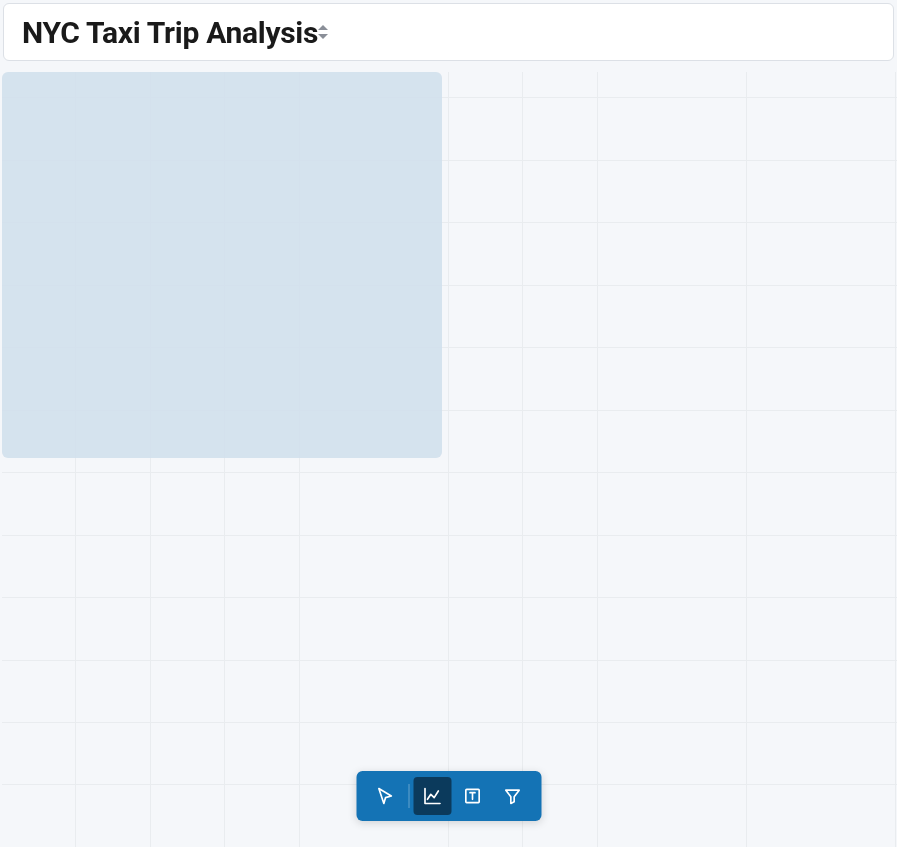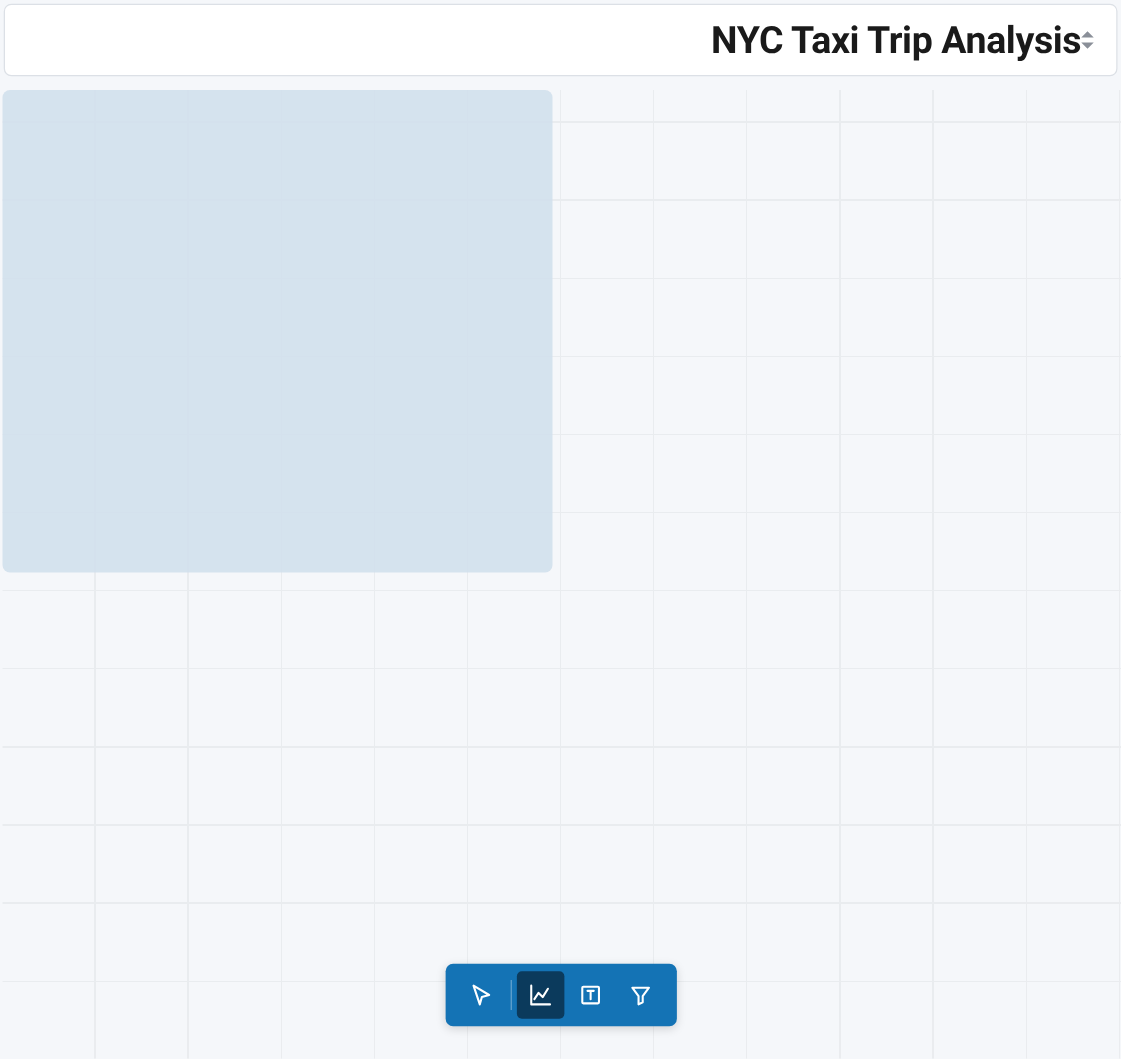--- a/index.html
+++ b/index.html
@@ -22,21 +22,21 @@
       top: 3px;
       left: 3px;
       right: 3px;
       height: 58px;
       background: #ffffff;
       border: 1px solid #dce0e6;
       border-radius: 6px;
       display: flex;
       align-items: center;
       padding: 0 18px;
-      justify-content: flex-end;
+      justify-content: flex-start;
     }
     
     .title-text {
       font-size: 30px;
       font-weight: 700;
       color: #1a1a1a;
       letter-spacing: -0.3px;
     }
     
     .stepper-control {

